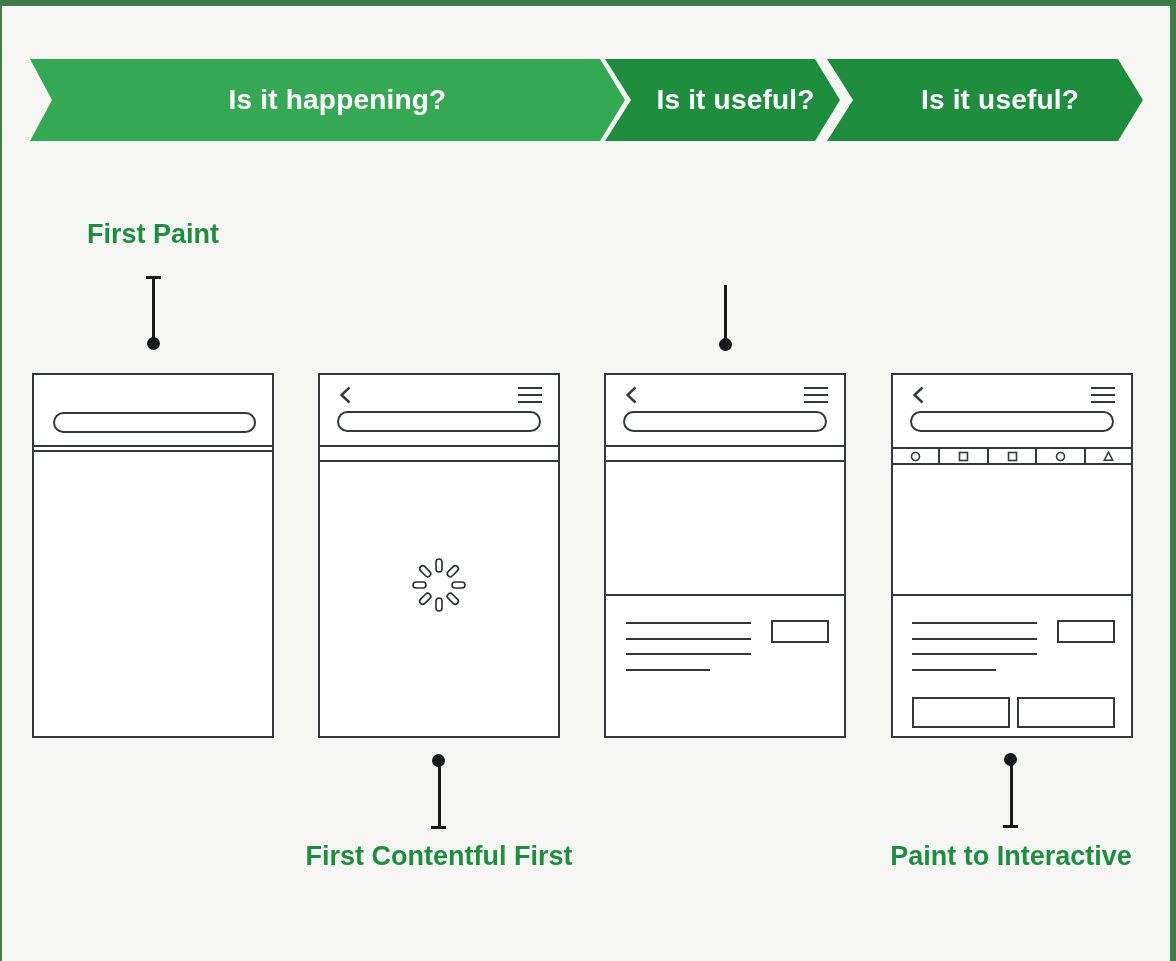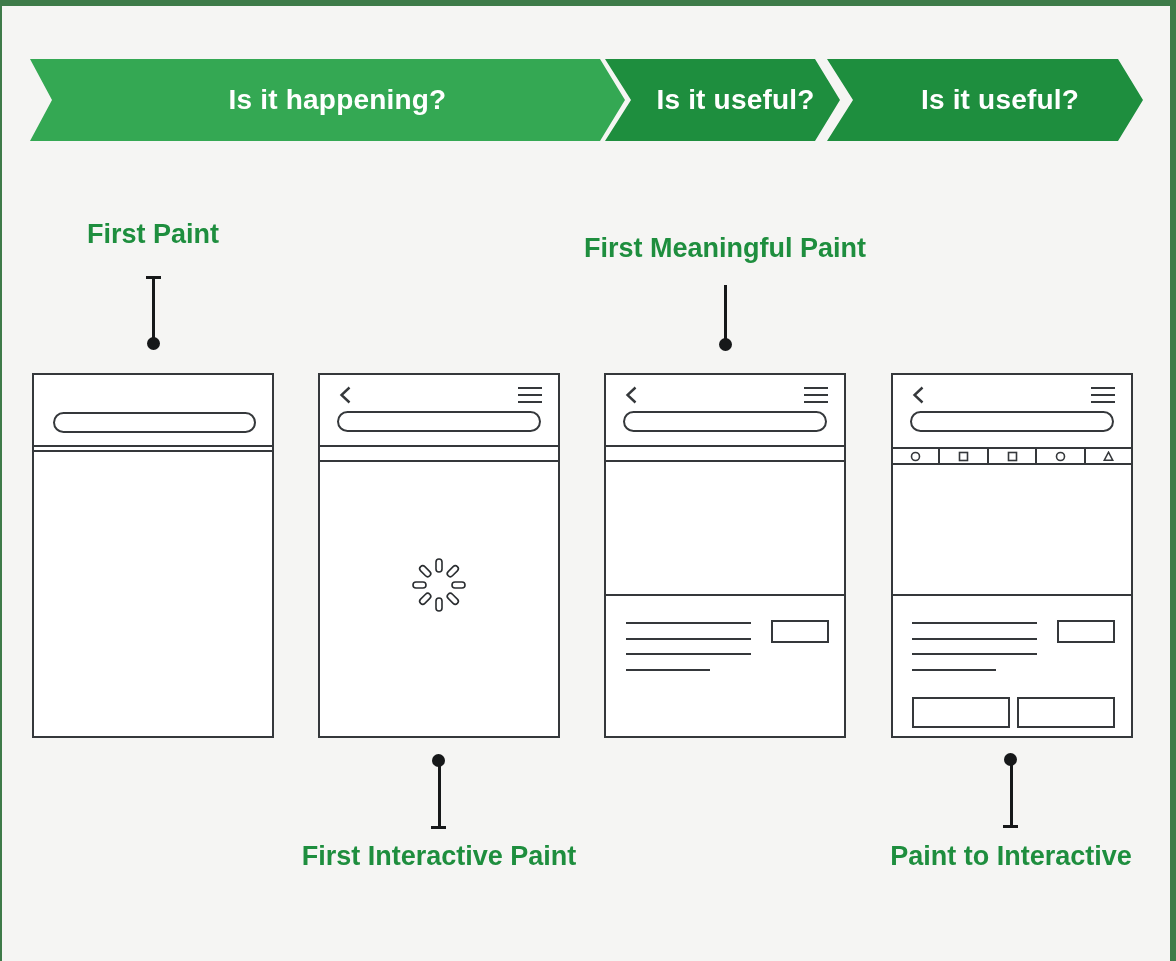--- a/index.html
+++ b/index.html
@@ -104,22 +104,21 @@
     <span>Is it happening?</span>
   </div>
   <div class="seg seg2">
     <span>Is it useful?</span>
   </div>
   <div class="seg seg3">
     <span>Is it useful?</span>
   </div>
 
   <div class="metric-label lbl-fp">First Paint</div>
-  <div class="metric-label lbl-fmp">First Meaningful Paint</div>
-  <div class="metric-label lbl-fcp">First Interactive Paint</div>
+  <div class="metric-label lbl-fcp">First Contentful First</div>
   <div class="metric-label lbl-tti">Paint to Interactive</div>
 
   <div>
     <div class="cap" style="left:144px; top:270px;"></div>
     <div class="vline" style="left:150px; top:271px; height:62px;"></div>
     <div class="dot" style="left:145px; top:331px;"></div>
   </div>
   <div>
     <div class="vline" style="left:722px; top:279px; height:56px;"></div>
     <div class="dot" style="left:717px; top:332px;"></div>

